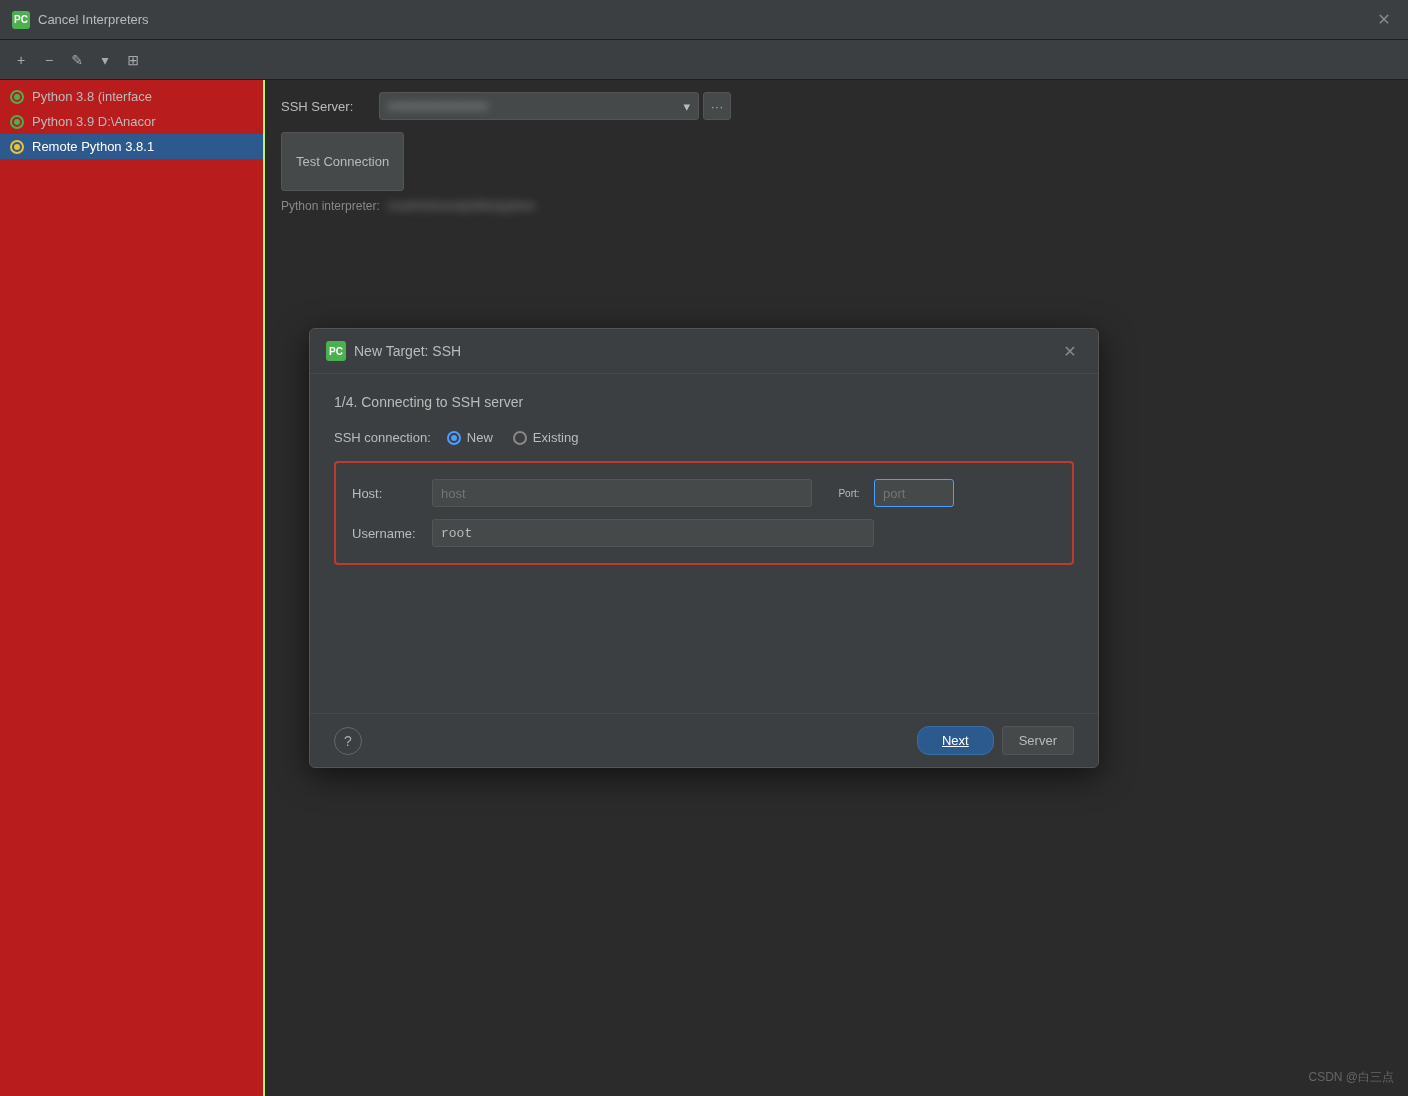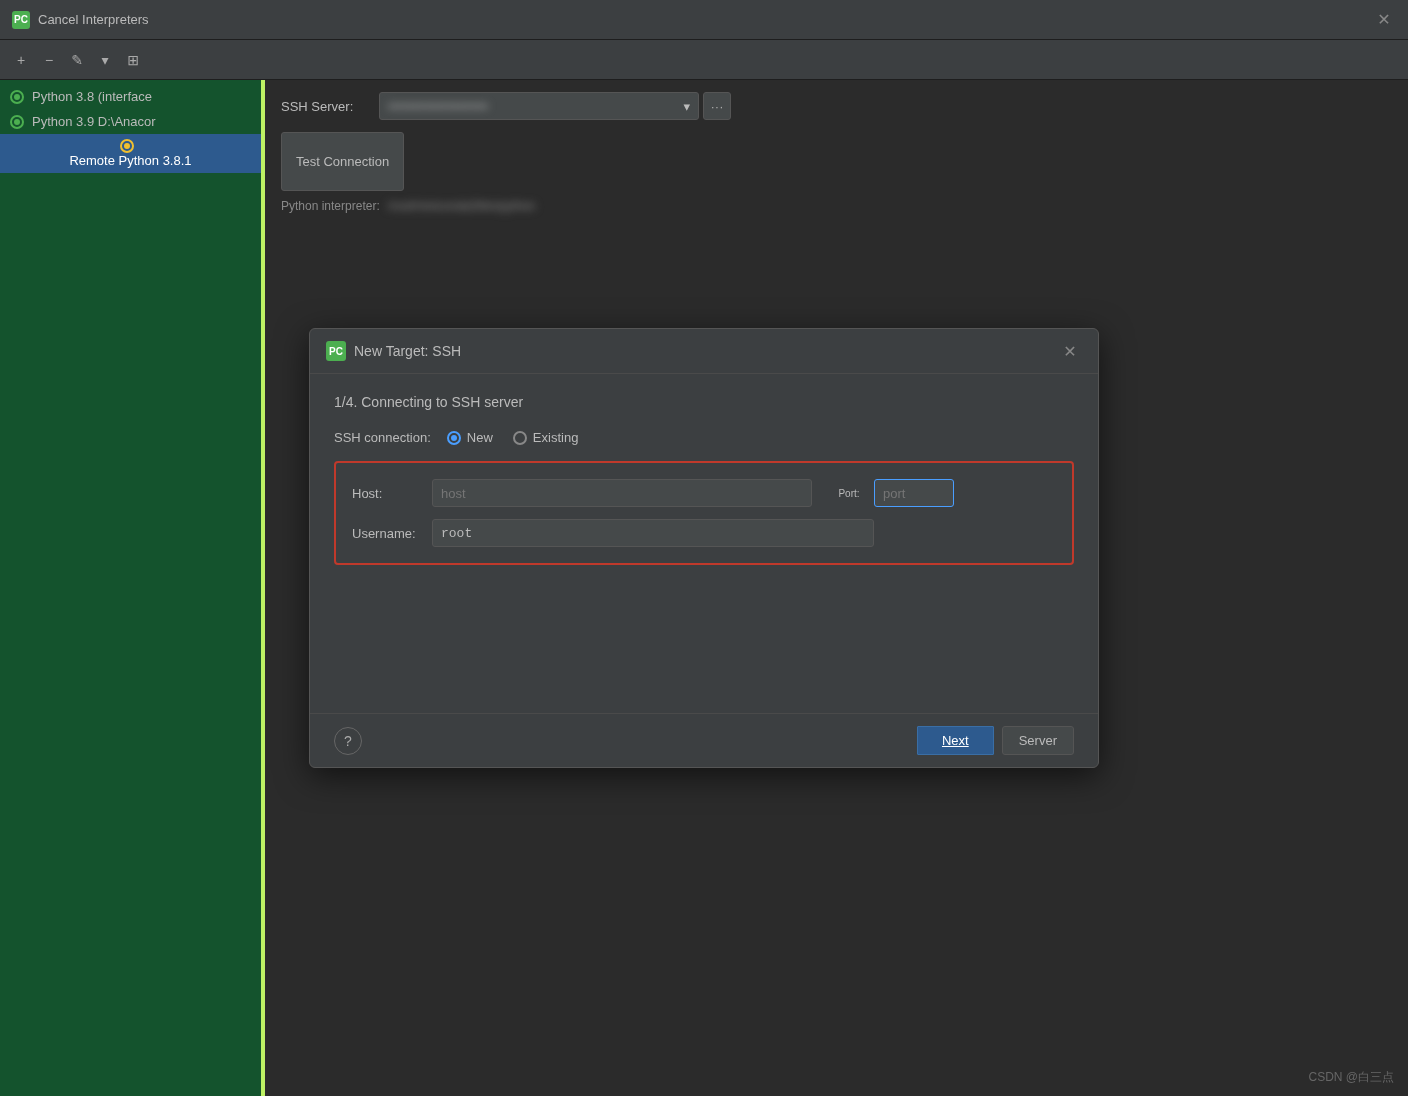--- a/index.html
+++ b/index.html
@@ -82,33 +82,33 @@
 
     
     .main-area {
       display: flex;
       height: calc(100% - 80px);
     }
 
     
     .left-panel {
       width: 265px;
-      background: #14532d;
-      border-right: 4px solid #bef264;
+      background: #b91c1c;
+      border-right: 2px solid #bef264;
       padding: 4px 0;
     }
     .interpreter-item {
       display: flex;
       align-items: center;
       padding: 5px 10px;
       cursor: pointer;
       color: #bbb;
       font-size: 13px;
     }
-    .interpreter-item.selected { background: #2d5a8e; color: #fff; flex-direction: column; }
+    .interpreter-item.selected { background: #2d5a8e; color: #fff; }
     .interpreter-dot {
       width: 14px;
       height: 14px;
       border-radius: 50%;
       border: 2px solid;
       margin-right: 8px;
       flex-shrink: 0;
       display: flex; align-items: center; justify-content: center;
     }
     .dot-green { border-color: #4caf50; }
@@ -362,21 +362,21 @@
       background: transparent;
       color: #aaa;
       font-size: 14px;
       cursor: pointer;
       display: flex; align-items: center; justify-content: center;
     }
     .footer-spacer { flex: 1; }
     .next-btn {
       background: #2d5a8e;
       border: 1px solid #3a6ea5;
-      border-radius: 1px;
+      border-radius: 12px;
       color: #fff;
       padding: 6px 24px;
       font-size: 13px;
       cursor: pointer;
       margin-right: 8px;
       font-weight: 500;
       text-decoration: underline;
     }
     .cancel-btn {
       background: #45494a;

